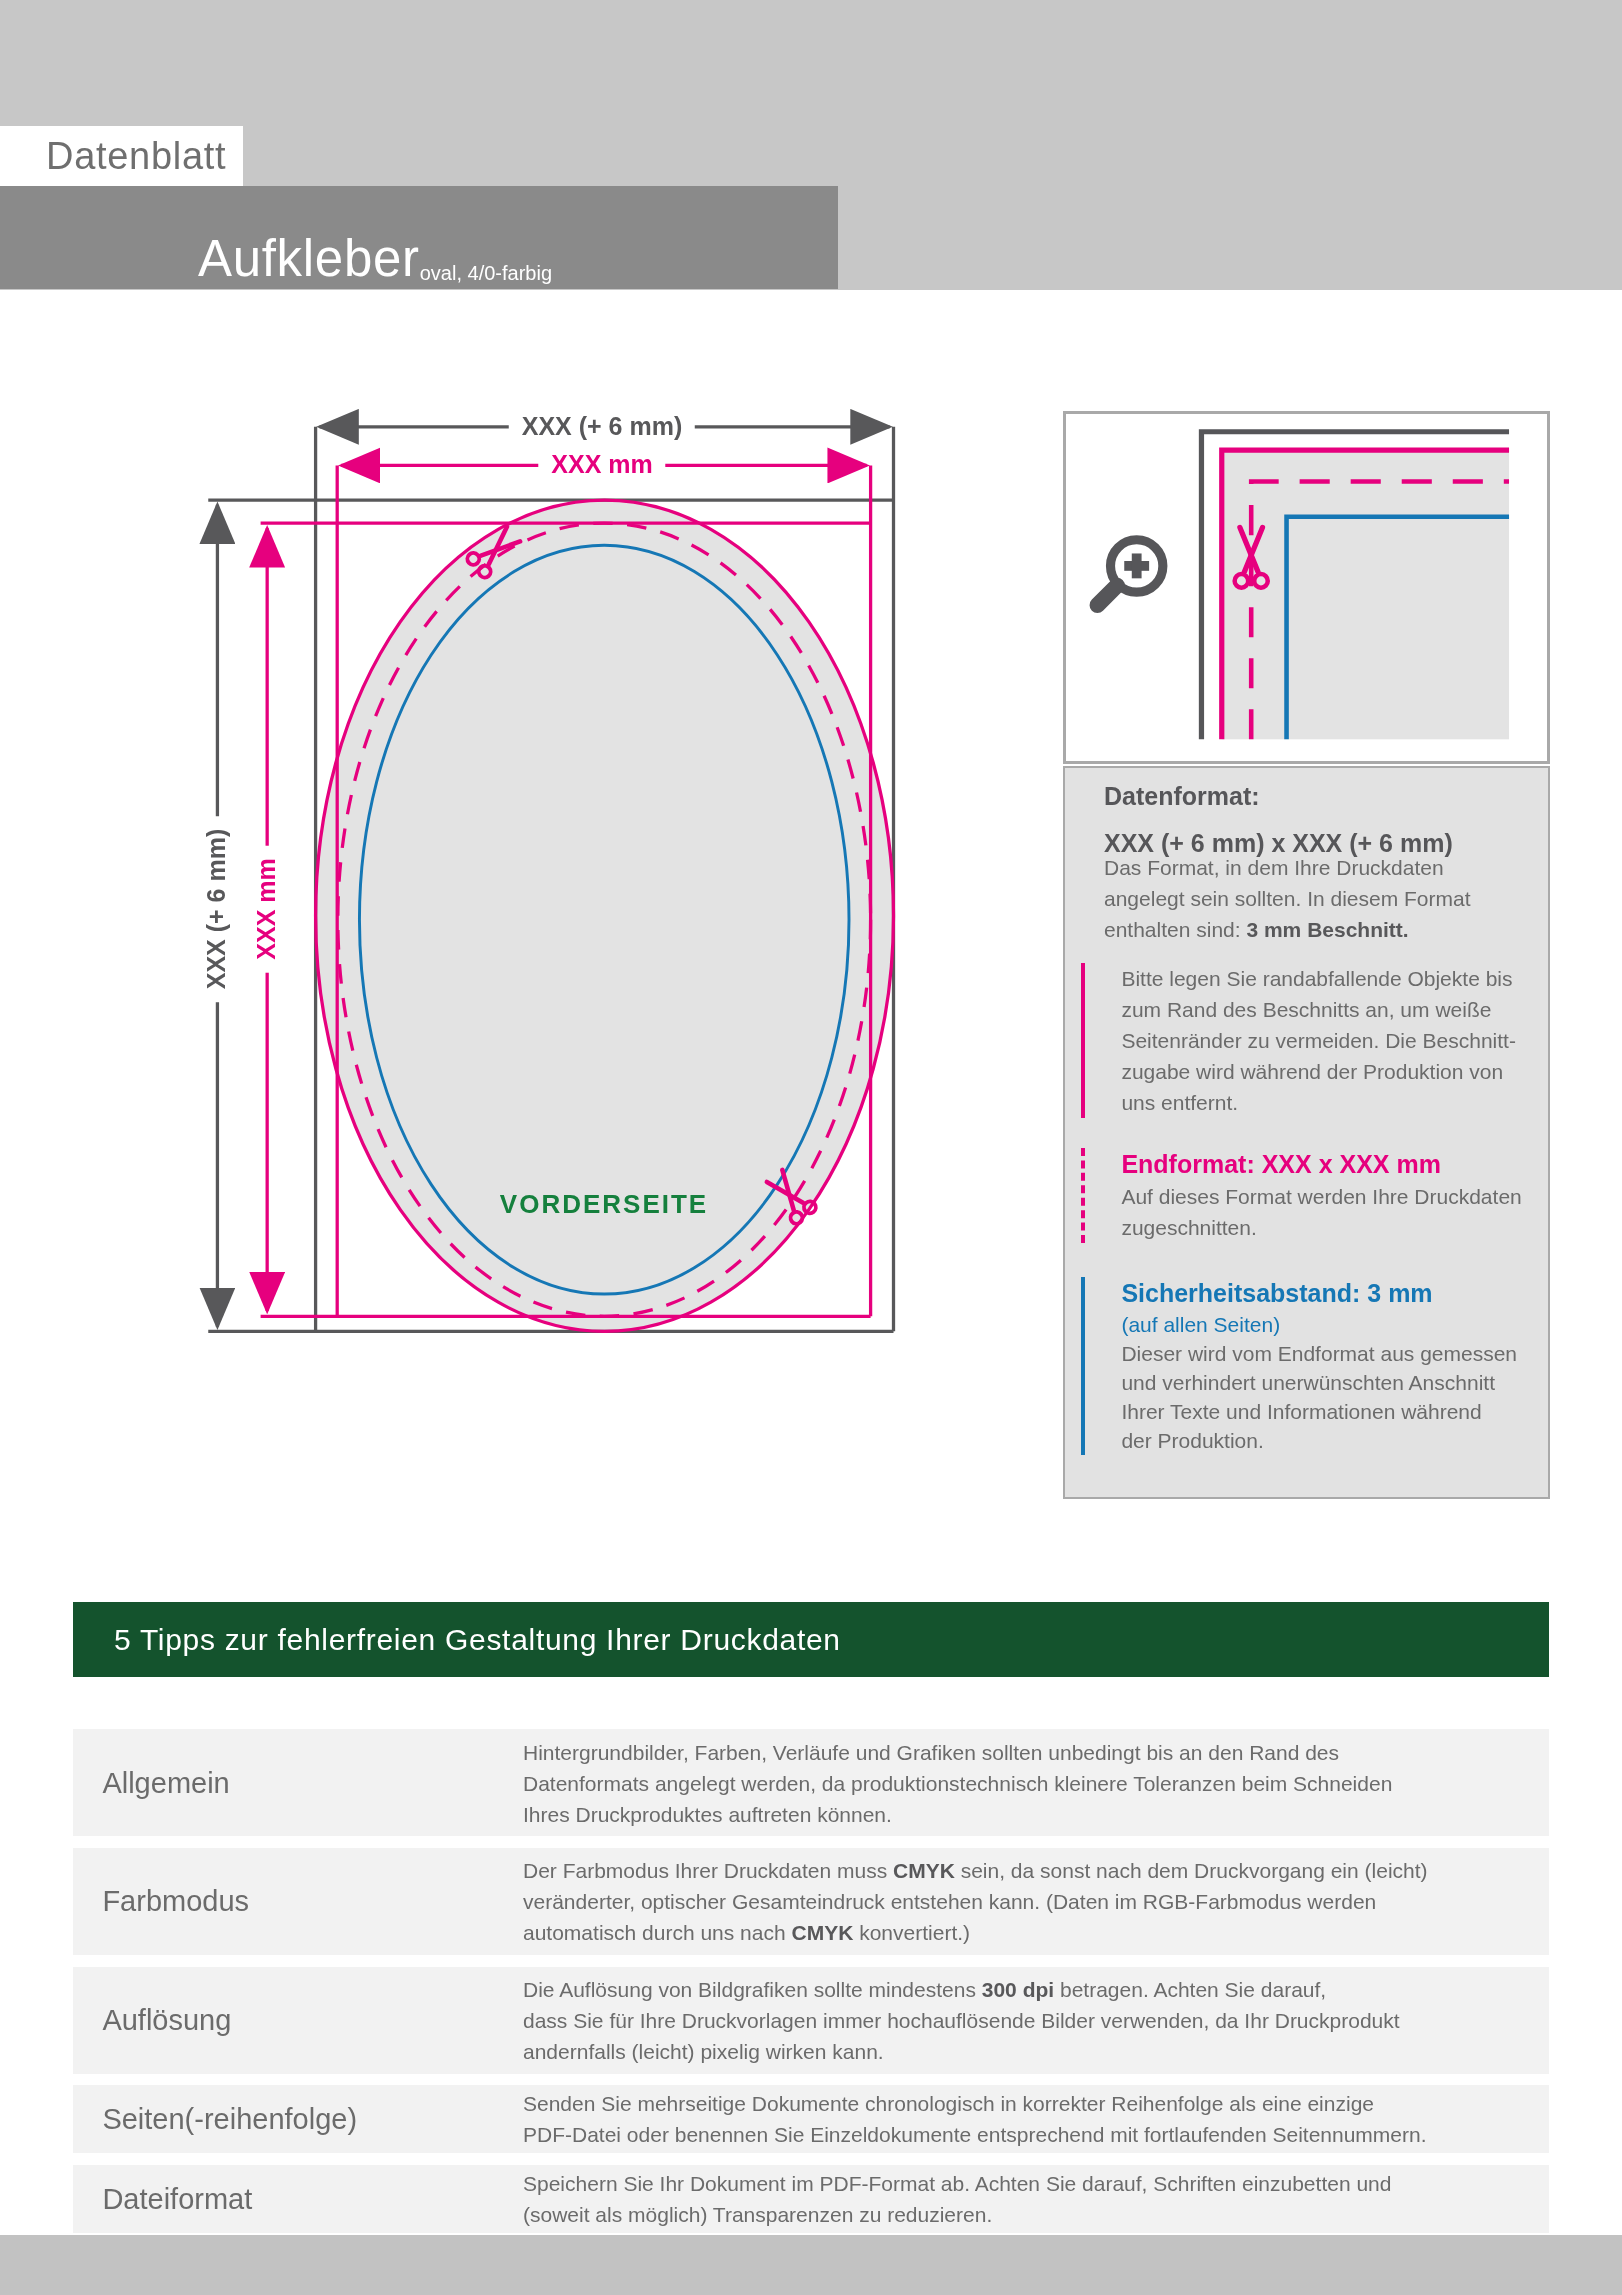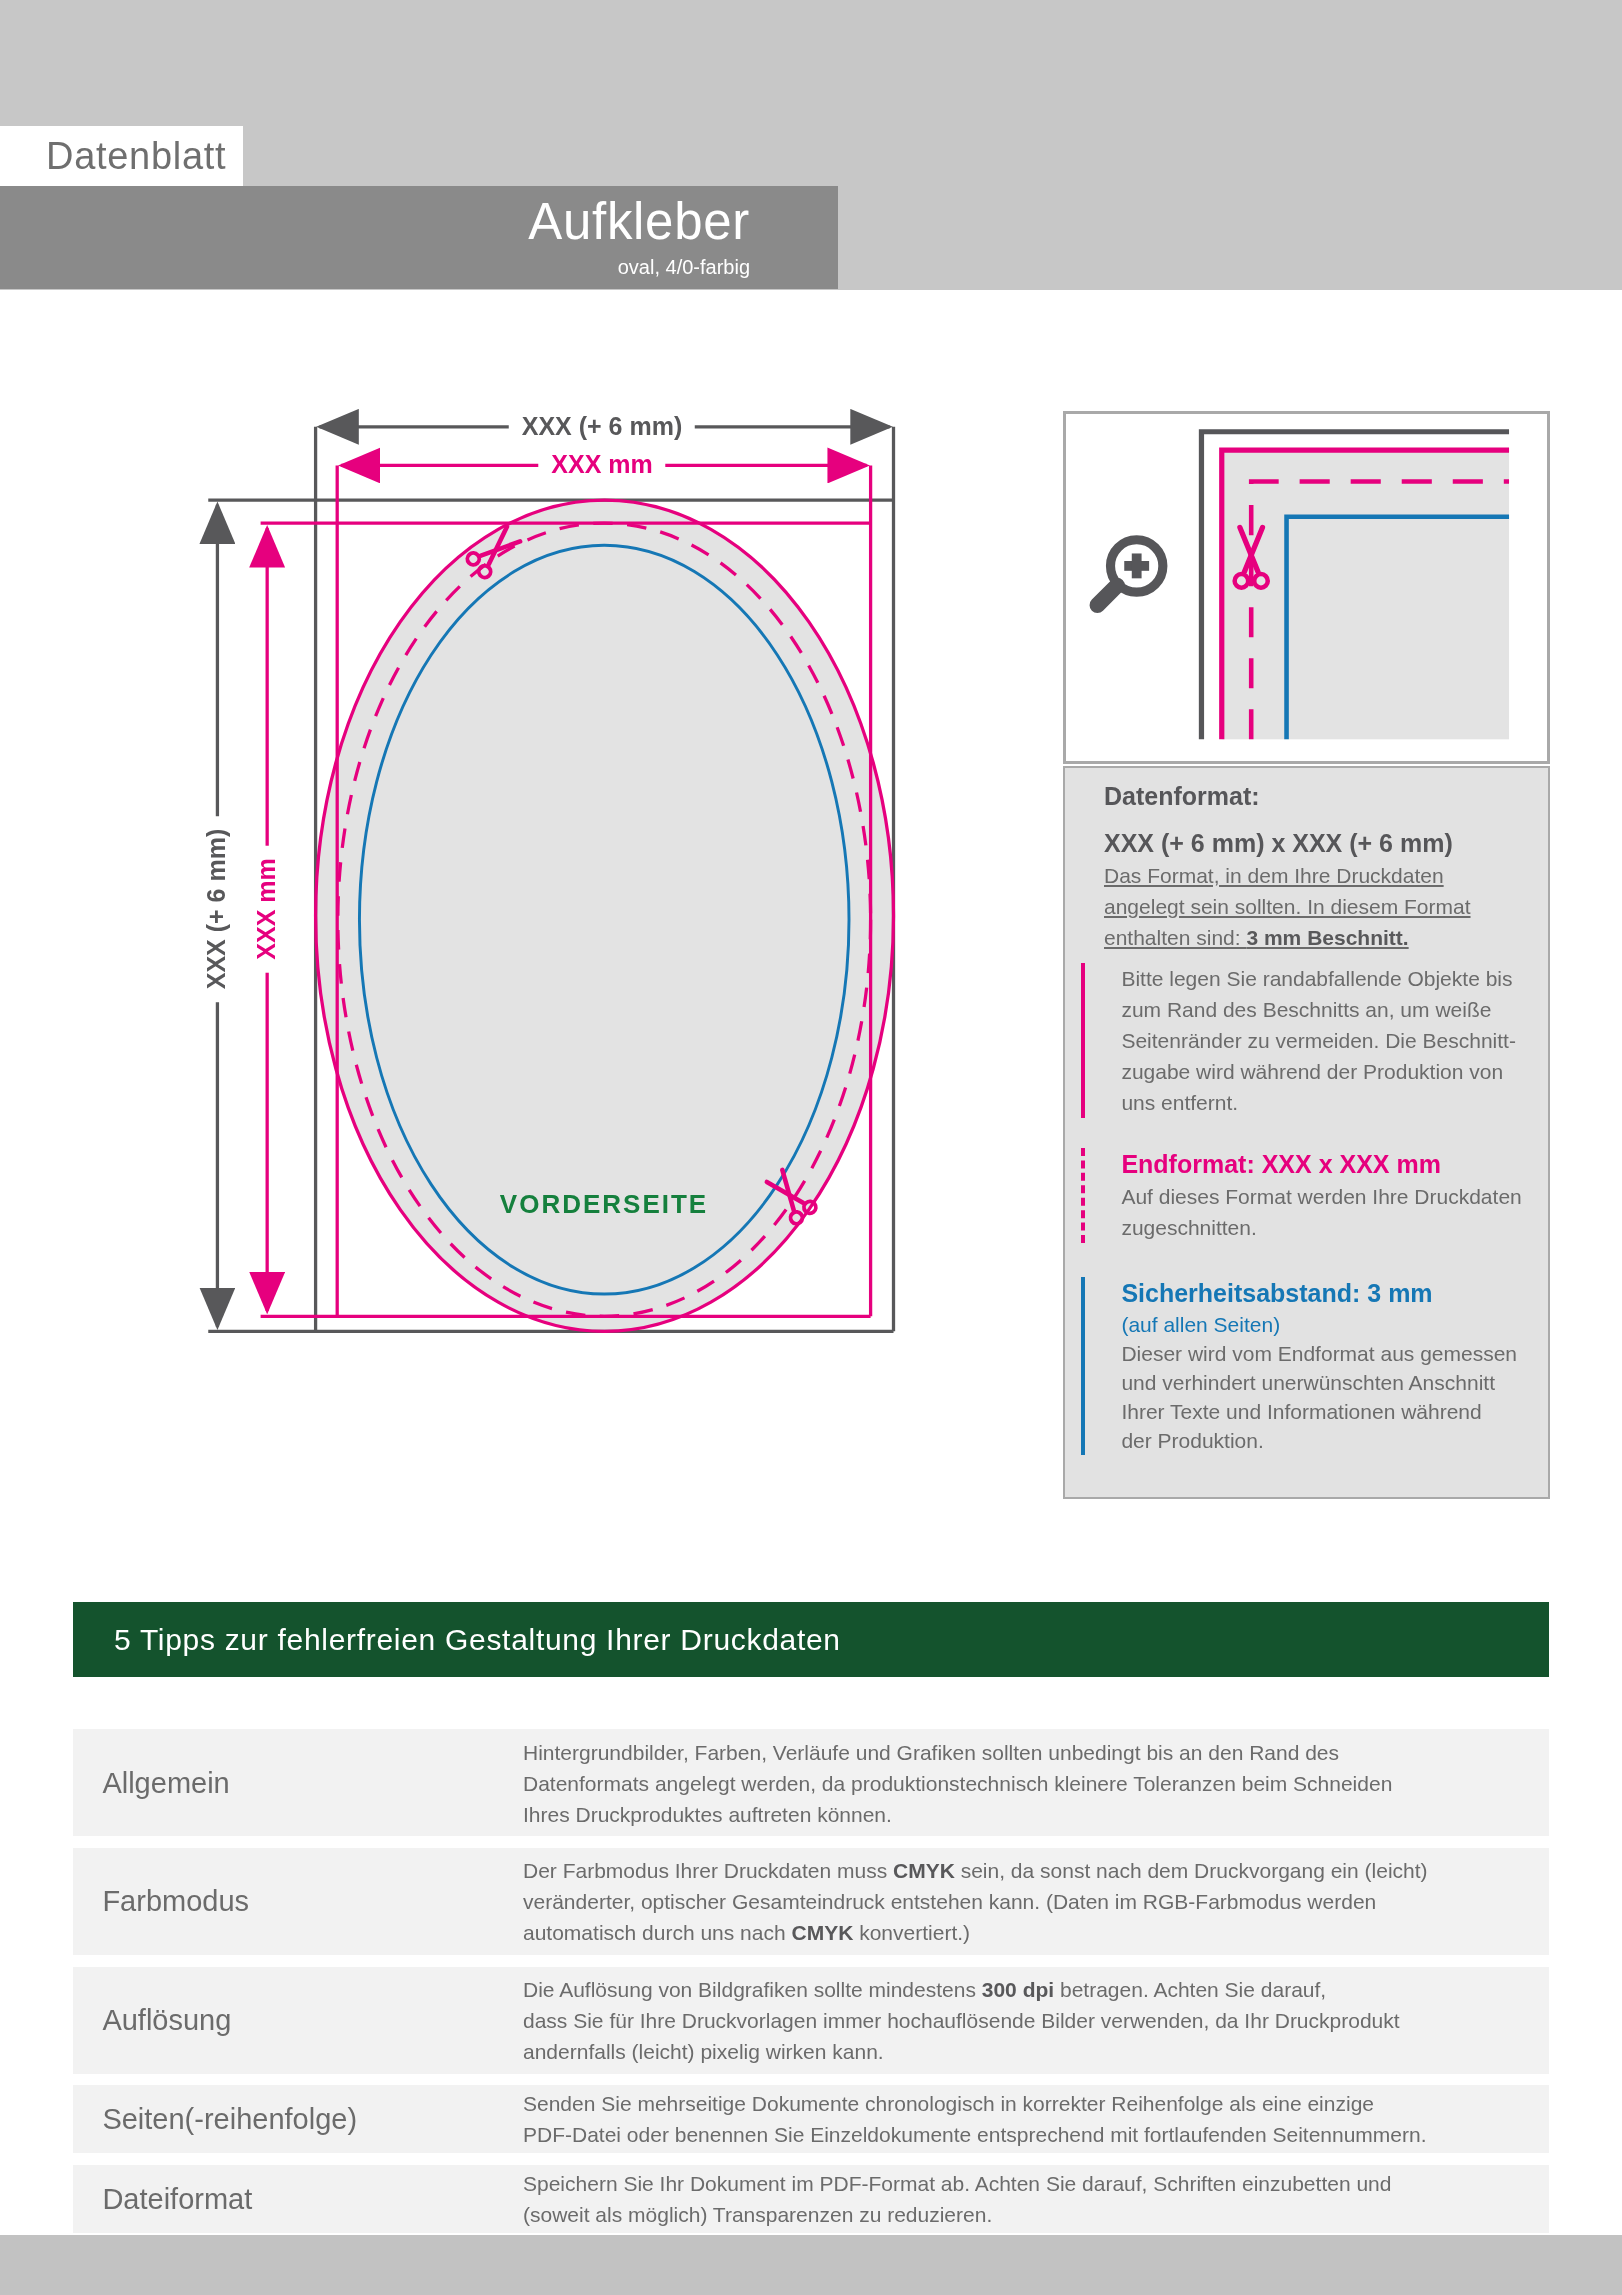--- a/index.html
+++ b/index.html
@@ -6,21 +6,21 @@
   html,body { background:#ffffff; }
   body { width:1623px; height:2295px; position:relative; overflow:hidden;
          font-family:"Liberation Sans", sans-serif; }
 
   
   .top-band   { position:absolute; left:0; top:0; width:1623px; height:290px; background:#c7c7c7; }
   .sheet-box  { position:absolute; left:0; top:126px; width:243px; height:60px; background:#ffffff;
                 display:flex; align-items:center; padding-left:46px; }
   .sheet-box span { font-size:38px; font-weight:400; color:#6f6f6f; letter-spacing:0.7px; }
   .title-bar  { position:absolute; left:0; top:186px; width:838px; height:103px; background:#8a8a8a;
-                display:flex; flex-direction:column; justify-content:center; align-items:flex-end;
+                display:flex; justify-content:center; align-items:flex-end;
                 padding-right:88px; color:#ffffff; }
   .title-bar .product { font-size:51px; font-weight:300; line-height:60px; letter-spacing:0.7px; }
   .title-bar .variant { font-size:20px; font-weight:300; line-height:31px; }
 
   
   .diagram { position:absolute; left:0; top:366px; width:982px; height:1021px; }
   .diagram svg { position:absolute; left:0; top:0; }
   .dim-label { position:absolute; transform:translate(-50%,-50%); background:#ffffff;
                padding:1.3px 13px; font-size:25px; font-weight:700; white-space:nowrap; color:#58585a; }
   .dim-label.vert { transform:translate(-50%,-50%) rotate(-90deg); }
@@ -145,21 +145,21 @@
       <line x1="-30" y1="30" x2="-60" y2="60" stroke="#565659" stroke-width="24" stroke-linecap="round"></line>
       <line x1="-19" y1="0" x2="19" y2="0" stroke="#565659" stroke-width="15"></line>
       <line x1="0" y1="-19" x2="0" y2="19" stroke="#565659" stroke-width="15"></line>
     </g>
   </svg>
 </div>
 
 <div class="info-panel">
   <div class="blk ttl" style="top:11.8px;">Datenformat:</div>
   <div class="blk ttl" style="top:59px;">XXX (+ 6 mm) x XXX (+ 6 mm)</div>
-  <div class="blk ptxt" style="top:92px;text-decoration:underline;">Das Format, in dem Ihre Druckdaten<br>angelegt sein sollten. In diesem Format<br>enthalten sind: <b>3 mm Beschnitt.</b></div>
+  <div class="blk ptxt" style="top:84px;">Das Format, in dem Ihre Druckdaten<br>angelegt sein sollten. In diesem Format<br>enthalten sind: <b>3 mm Beschnitt.</b></div>
 
   <div class="blk bar bar-magenta ptxt" style="top:195px;">Bitte legen Sie randabfallende Objekte bis<br>zum Rand des Beschnitts an, um weiße<br>Seitenränder zu vermeiden. Die Beschnitt-<br>zugabe wird während der Produktion von<br>uns entfernt.</div>
 
   <div class="blk bar bar-magenta-dash" style="top:380px;">
     <div class="ttl magenta">Endformat: XXX x XXX mm</div>
     <div class="ptxt">Auf dieses Format werden Ihre Druckdaten<br>zugeschnitten.</div>
   </div>
 
   <div class="blk bar bar-blue" style="top:509px;">
     <div class="ttl blue">Sicherheitsabstand: 3 mm</div>

